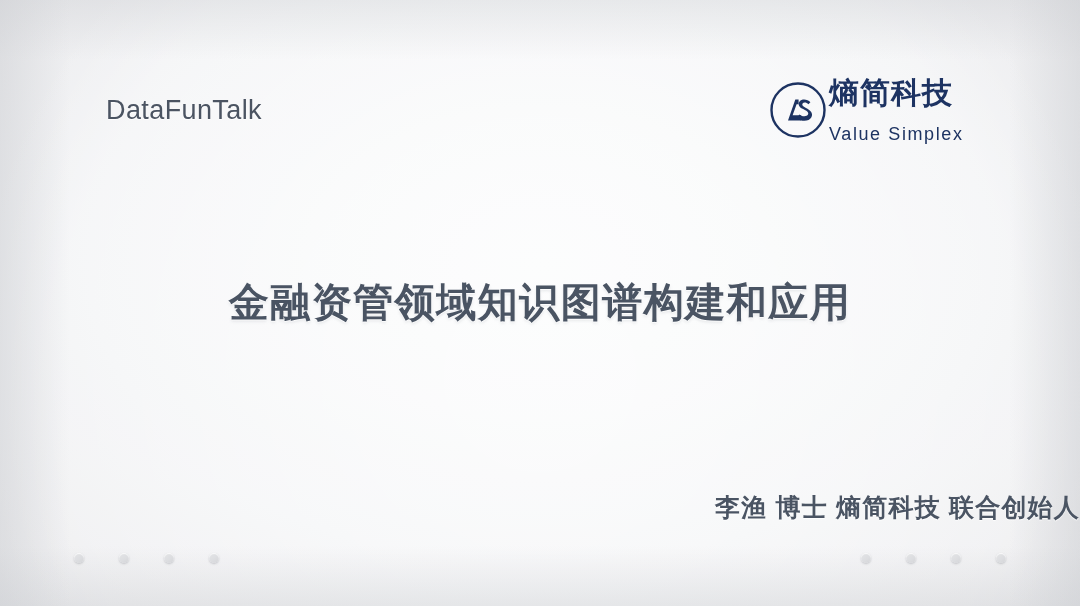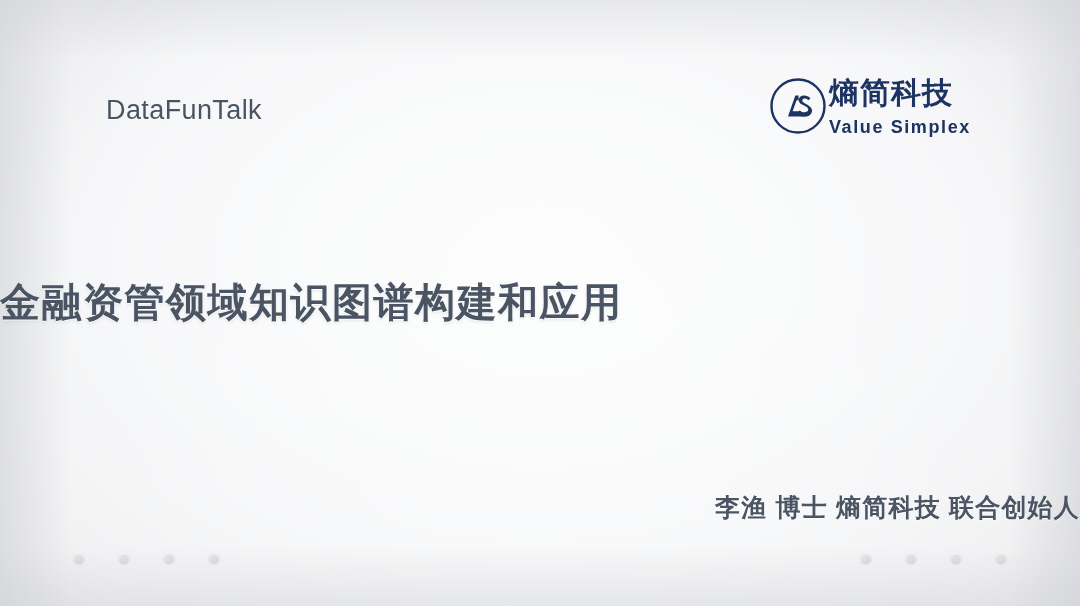--- a/index.html
+++ b/index.html
@@ -101,34 +101,35 @@
     padding-top: 2px;
   }
   .logo-cn {
     font-size: 30px;
     font-weight: 700;
     color: #1d3362;
     letter-spacing: 1px;
     white-space: nowrap;
   }
   .logo-en {
-    margin-top: 10px;
+    margin-top: 17px;
     font-size: 18px;
-    font-weight: 700;
+    font-weight: 400;
     color: #1d3362;
     letter-spacing: 1.6px;
     white-space: nowrap;
   }
 
   
   .title {
     position: absolute;
     left: 0;
     right: 0;
     top: 275px;
+    text-align: center;
     font-size: 40px;
     font-weight: 700;
     letter-spacing: 1.5px;
     color: #4a5463;
     text-shadow: 0 1px 1px rgba(255,255,255,0.9),
                  0 2px 3px rgba(150,155,165,0.22);
     white-space: nowrap;
   }
 
   

